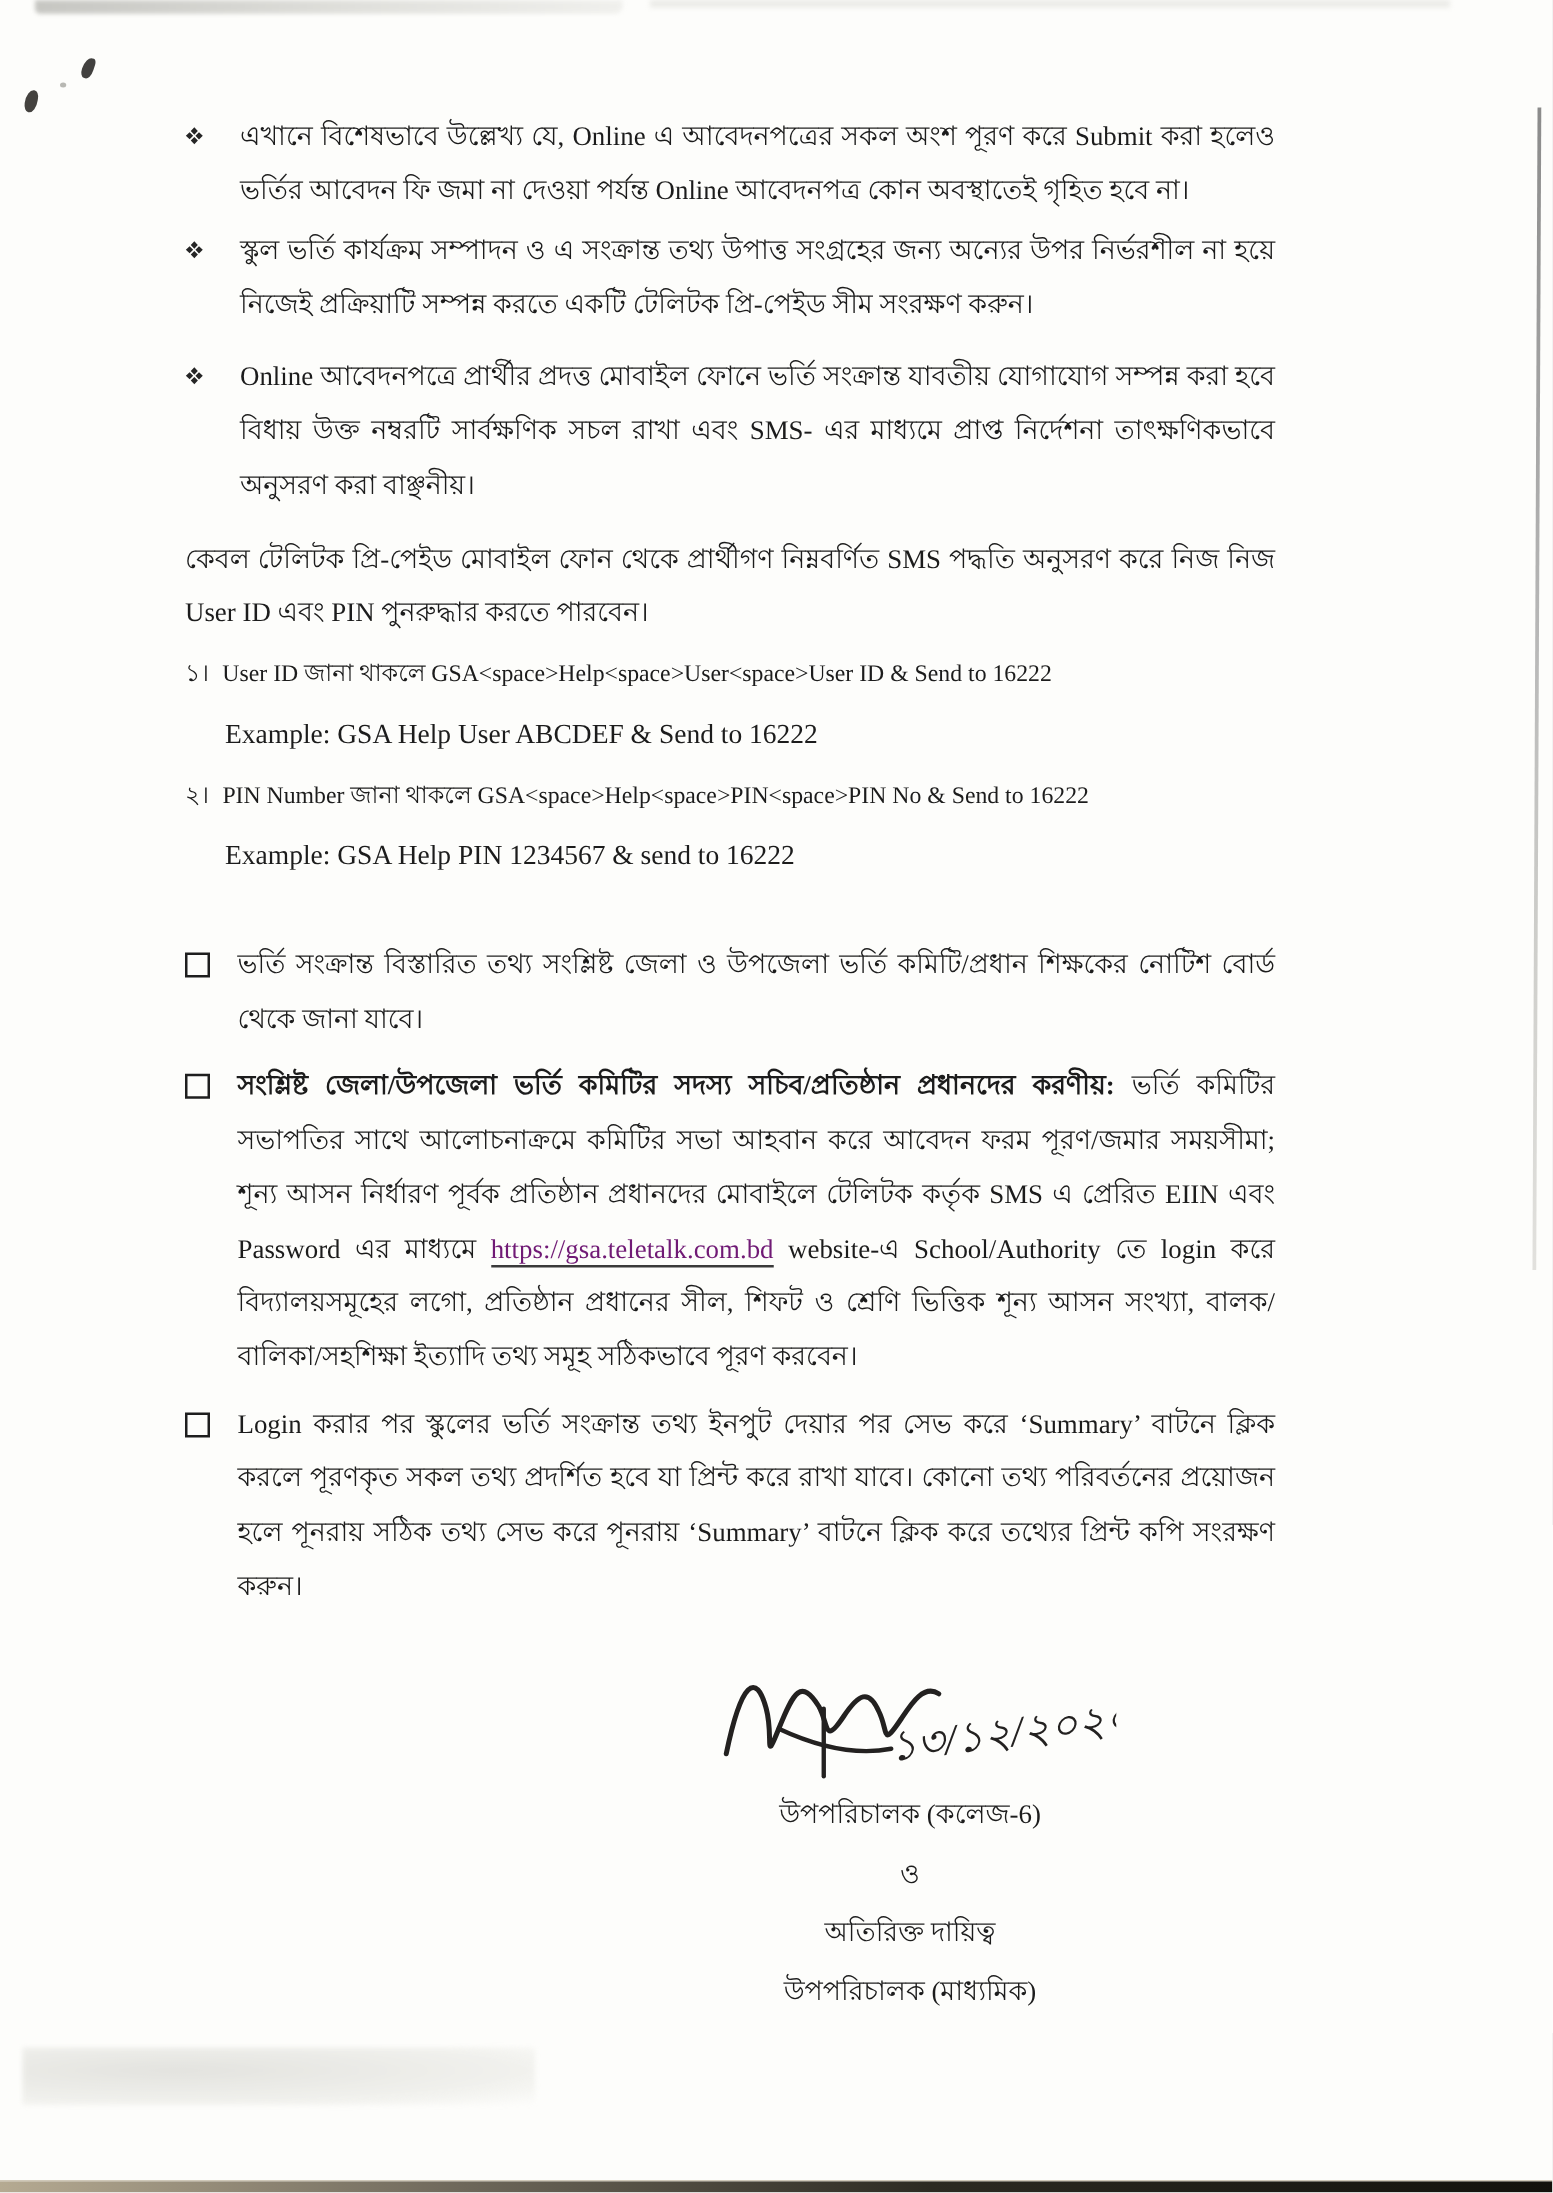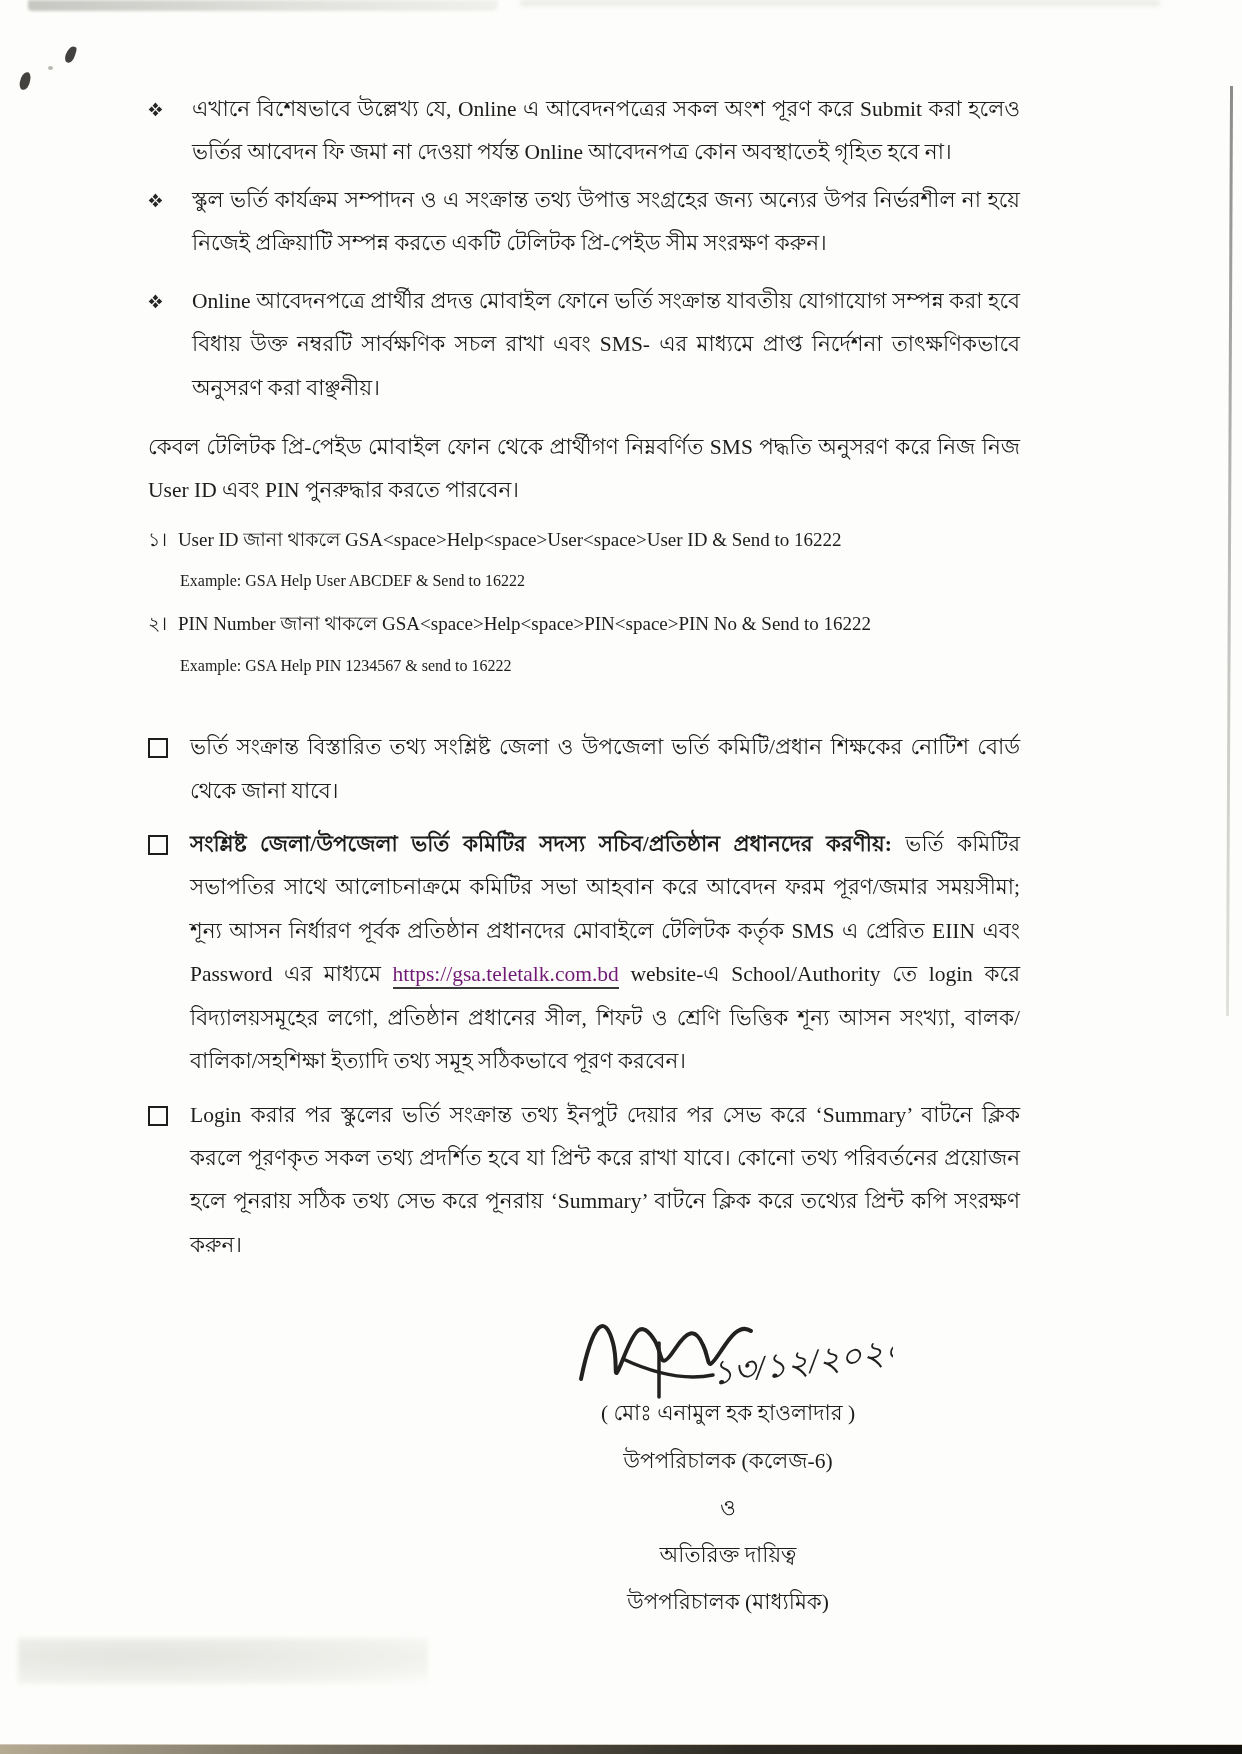--- a/index.html
+++ b/index.html
@@ -64,21 +64,21 @@
   .cbox{
     flex:none;display:inline-block;width:16px;height:16px;
     border:2.5px solid #1e1e1e;margin-right:22px;margin-top:12px;
     background:transparent;
   }
   .head-text{font-weight:bold;font-size:22.5px;}
   .para{margin-top:16px;text-align:justify;}
   .steps{margin-top:6px;}
   .step-line{font-size:19px;margin-top:8px;}
   .step-label{margin-right:6px;}
-  .step-example{font-size:16px;margin-top:6px;padding-left:32px;}
+  .step-example{font-size:22px;margin-top:6px;padding-left:32px;}
   .check-list{margin-top:44px;}
   .c-item{display:flex;margin-bottom:10px;}
   .c-text{flex:1;text-align:justify;}
   .c-text .lead{font-weight:bold;}
   .url-link{
     color:#701a75;text-decoration:none;
     border-bottom:2px solid #3a3a3a;padding-bottom:1px;
   }
   .sig-block{
     margin-top:34px;margin-left:auto;margin-right:12px;
@@ -154,21 +154,20 @@
       </div>
     </div>
 
     <div class="sig-block">
       <svg class="sig-scribble" width="330" height="110" viewBox="0 0 330 110">
         <path d="M18 78 C 30 20, 42 12, 50 42 C 56 64, 48 88, 60 58 C 72 28, 78 18, 92 40 C 100 54, 96 72, 112 48 C 124 30, 132 26, 140 44 C 148 60, 142 74, 158 50 C 166 38, 176 22, 188 30" fill="none" stroke="#232120" stroke-width="4" stroke-linecap="round"></path>
         <path d="M60 58 C 90 72, 120 80, 150 74" fill="none" stroke="#232120" stroke-width="3.5" stroke-linecap="round"></path>
         <path d="M96 42 L 96 96" fill="none" stroke="#232120" stroke-width="3.5" stroke-linecap="round"></path>
         <text x="150" y="84" font-size="34" font-style="italic" fill="#232120" transform="rotate(-7 150 84)">১৩/১২/২০২০</text>
       </svg>
-      <div class="sig-name">( মোঃ এনামুল হক হাওলাদার )</div>
       <div class="sig-line">উপপরিচালক (কলেজ-6)</div>
       <div class="sig-line">ও</div>
       <div class="sig-line">অতিরিক্ত দায়িত্ব</div>
       <div class="sig-line">উপপরিচালক (মাধ্যমিক)</div>
 
     </div>
 
   </div>
 </div>
 

